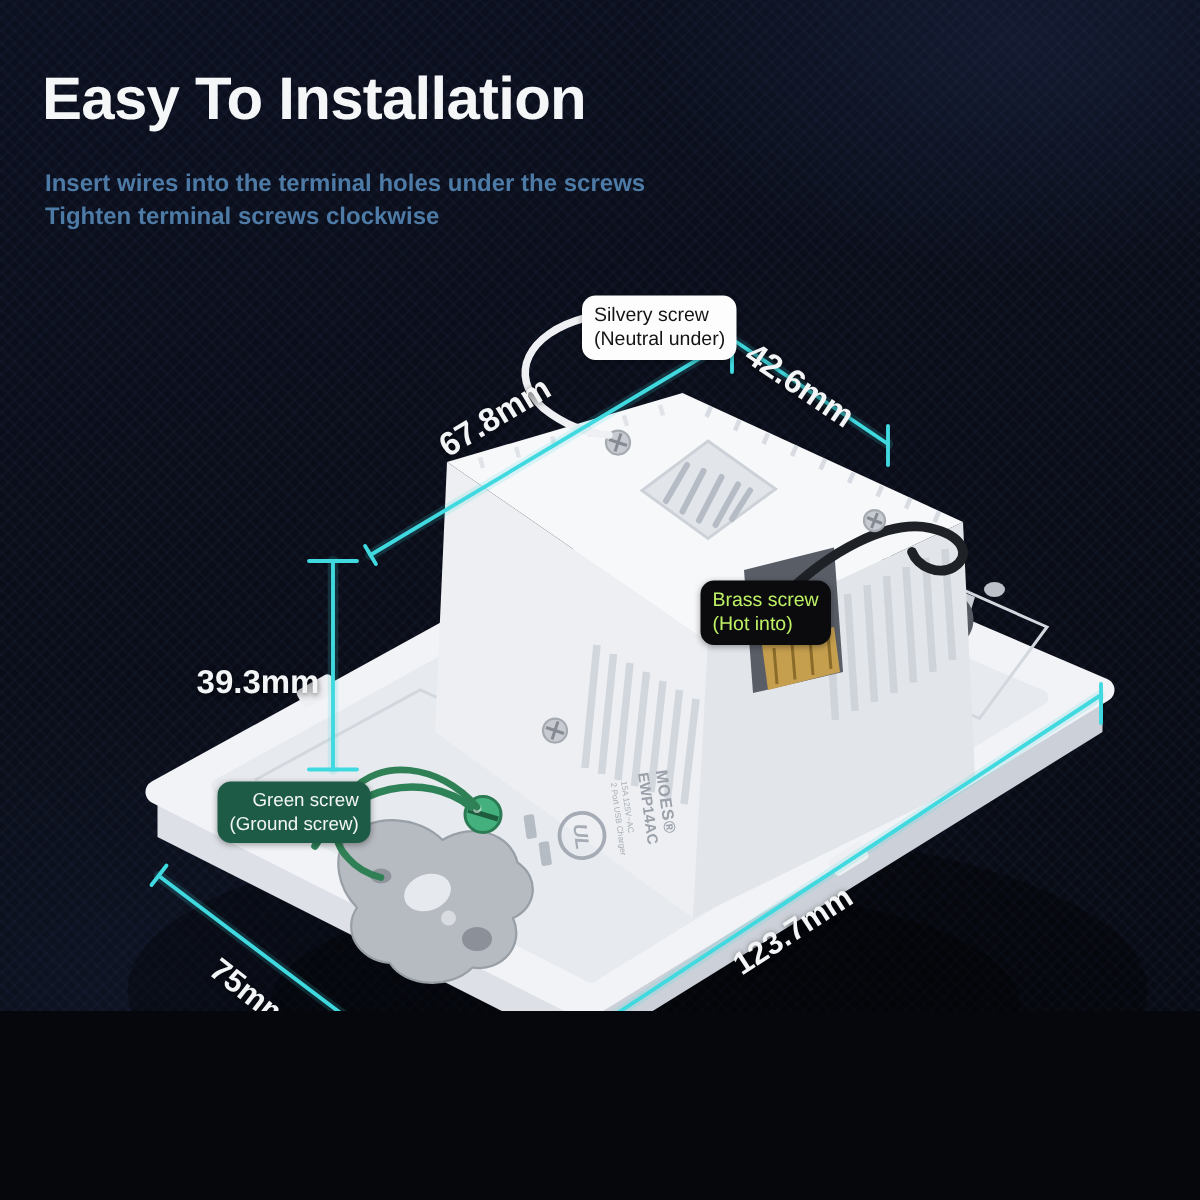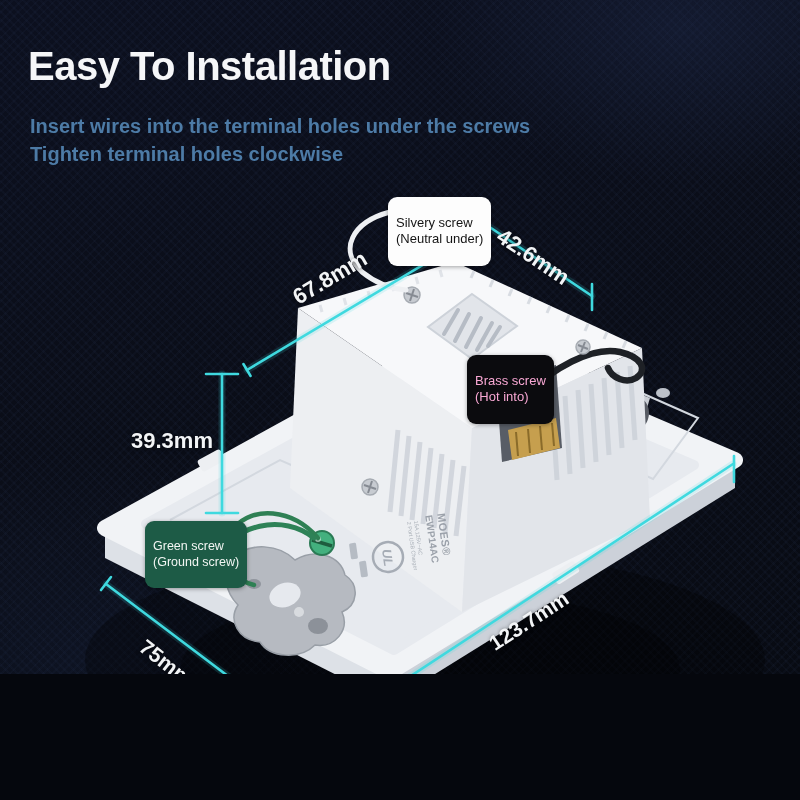--- a/index.html
+++ b/index.html
@@ -11,45 +11,45 @@
       radial-gradient(420px 260px at 85% 4%, rgba(38,52,92,.30), transparent 60%),
       radial-gradient(520px 340px at 10% 98%, rgba(30,44,80,.22), transparent 62%),
       repeating-linear-gradient(45deg, rgba(70,95,150,.05) 0 2px, transparent 2px 6px),
       repeating-linear-gradient(-45deg, rgba(70,95,150,.05) 0 2px, transparent 2px 6px),
       linear-gradient(165deg,#0c101f 0%,#0a0d17 55%,#080b13 100%);
   }
   .page-title{
     position:absolute;left:28px;top:44px;margin:0;
     font-size:40px;font-weight:800;letter-spacing:-.5px;color:#f5f6f8;white-space:nowrap;
   }
-  .subtitle{position:absolute;left:30px;top:112px;color:#4d7ba6;font-size:20px;font-weight:700;line-height:1.4;}
+  .subtitle{position:absolute;left:30px;top:112px;color:#4d7ba6;font-size:16px;font-weight:700;line-height:1.4;}
   .subtitle div{white-space:nowrap;}
   svg.product{position:absolute;left:0;top:0;z-index:1;}
   .overlay{position:absolute;left:0;top:0;width:800px;height:800px;z-index:2;pointer-events:none;}
   .dim-label{
     position:absolute;color:#f2f4f6;font-weight:700;font-size:22px;white-space:nowrap;
     text-shadow:0 1px 4px rgba(0,0,0,.65);transform-origin:center;
   }
   .callout{
-    position:absolute;font-size:13px;line-height:1.25;padding:18px 8px;border-radius:9px;
+    position:absolute;font-size:13px;line-height:1.25;padding:5px 8px;border-radius:9px;
     font-weight:400;white-space:nowrap;box-shadow:0 1px 4px rgba(0,0,0,.35);
   }
   .callout.light{background:#fdfdfd;color:#141414;}
-  .callout.dark{background:#0b0b0e;color:#f9a8d4;}
+  .callout.dark{background:#0b0b0e;color:#bef264;margin-top:32px;}
   .callout.green{background:#1d5b46;color:#f2f6f3;}
 </style>
 </head>
 <body>
 
 <div class="stage">
 
   <h1 class="page-title">Easy To Installation</h1>
   <div class="subtitle">
     <div>Insert wires into the terminal holes under the screws</div>
-    <div>Tighten terminal holes clockwise</div>
+    <div>Tighten terminal screws clockwise</div>
   </div>
 
   <svg class="product" width="800" height="800" viewBox="0 0 800 800">
 
     <ellipse cx="425" cy="660" rx="340" ry="110" fill="rgba(0,0,0,0.30)"></ellipse>
     <ellipse cx="430" cy="670" rx="250" ry="80" fill="rgba(0,0,0,0.28)"></ellipse>
 
     <g>
       <path d="M105,530 L390,674 L390,702 L105,558 Z" fill="#dde1e7"></path>
       <path d="M390,674 L735,462 L735,488 L390,702 Z" fill="#ccd1d9"></path>
@@ -224,30 +224,30 @@
         <path d="M305,745 L315,731"></path>
         <path d="M734,456 L734,482"></path>
       </g>
     </g>
   </svg>
 
   <div class="overlay">
 
     <div class="dim-label" style="left:330px;top:278px;transform:translate(-50%,-50%) rotate(-31deg);">67.8mm</div>
     <div class="dim-label" style="left:533px;top:257px;transform:translate(-50%,-50%) rotate(34deg);">42.6mm</div>
-    <div class="dim-label" style="left:172px;top:441px;transform:translate(-50%,-50%);">39.3mm</div>
+    <div class="dim-label" style="left:172px;top:455px;transform:translate(-50%,-50%);">39.3mm</div>
     <div class="dim-label" style="left:166px;top:663px;transform:translate(-50%,-50%) rotate(38deg);font-size:21px;">75mm</div>
     <div class="dim-label" style="left:529px;top:621px;transform:translate(-50%,-50%) rotate(-33deg);font-size:21px;">123.7mm</div>
 
     <div class="callout light" style="left:388px;top:197px;">
       <div>Silvery screw</div>
       <div>(Neutral under)</div>
     </div>
     <div class="callout dark" style="left:467px;top:355px;">
       <div>Brass screw</div>
       <div>(Hot into)</div>
     </div>
-    <div class="callout green" style="left:145px;top:521px;font-size:12.5px;">
+    <div class="callout green" style="left:145px;top:521px;font-size:12.5px;text-align:right;">
       <div>Green screw</div>
       <div>(Ground screw)</div>
     </div>
   </div>
 </div>
 
 </body></html>

